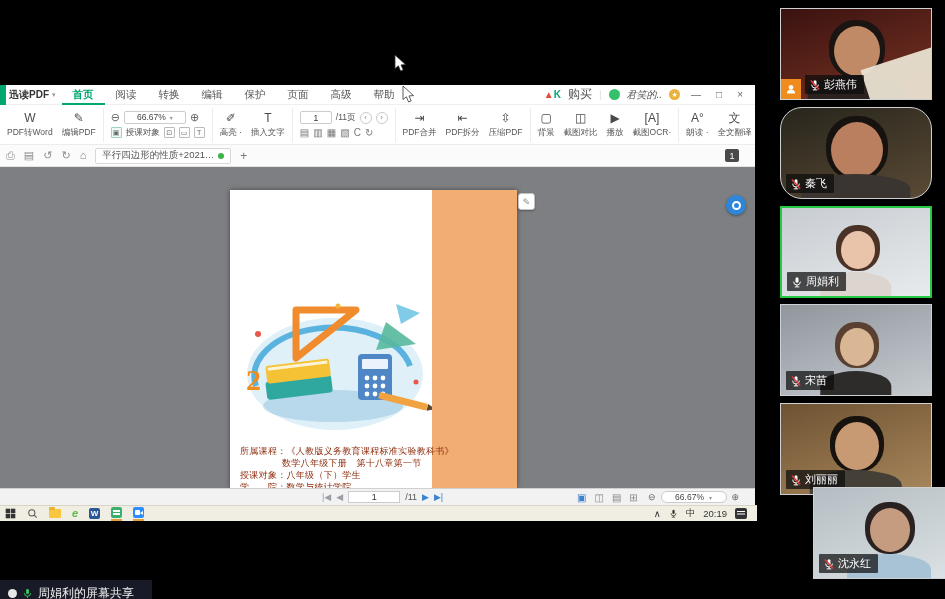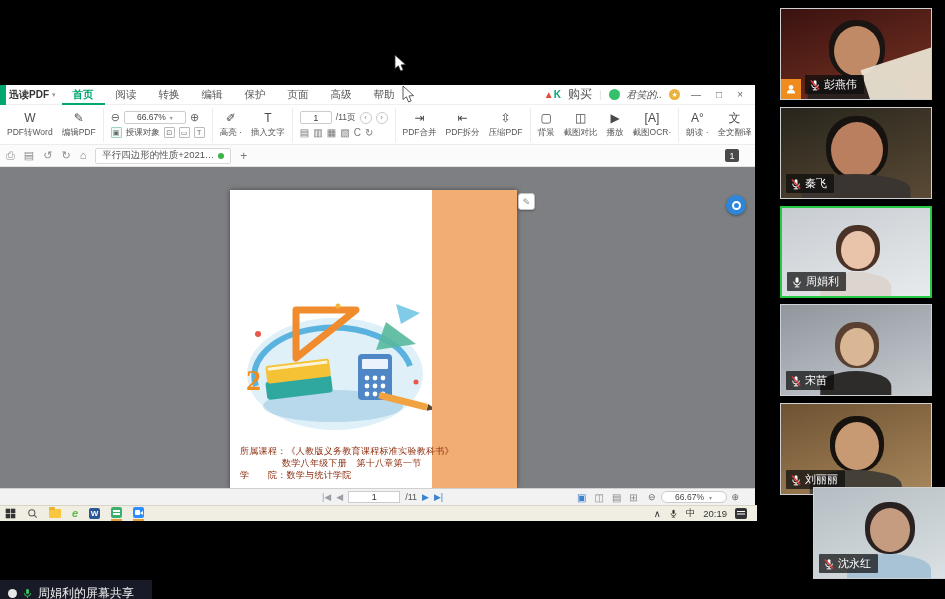--- a/index.html
+++ b/index.html
@@ -345,20 +345,21 @@
               <path d="M190,104 l8,3.5 -8,3.5 z" fill="#5a4632"></path>
             </g>
             <circle cx="20" cy="40" r="3" fill="#e8574a"></circle>
             <circle cx="178" cy="88" r="2.5" fill="#e8574a"></circle>
             <circle cx="100" cy="12" r="2.5" fill="#f4b63a"></circle>
             <text x="8" y="96" font-size="30" font-weight="bold" fill="#f08c1e">2</text>
           </svg>
           <div class="info">
             <div>所属课程：《人教版义务教育课程标准实验教科书》</div>
             <div class="ind">数学八年级下册　第十八章第一节</div>
+            <div>授课对象：八年级（下）学生</div>
             <div>学　　院：数学与统计学院</div>
           </div>
         </div>
         <div class="edit-fab">✎</div>
         <div class="assist-fab">
             <span class="af-in"></span>
           </div>
       </div>
 
       <div class="statusbar">
@@ -460,21 +461,21 @@
           <svg width="12" height="12" viewBox="0 0 16 16">
      <rect x="6" y="1.5" width="4" height="7.5" rx="2" fill="#fff"></rect>
      <path d="M3.5 7.5a4.5 4.5 0 0 0 9 0" fill="none" stroke="#fff" stroke-width="1.3"></path>
      <line x1="8" y1="12" x2="8" y2="14.5" stroke="#fff" stroke-width="1.3"></line>
      <line x1="5" y1="14.5" x2="11" y2="14.5" stroke="#fff" stroke-width="1.3"></line>
      <line x1="2.5" y1="2" x2="13.5" y2="14" stroke="#e4393c" stroke-width="2"></line>
    </svg>
           <span class="pname">彭燕伟</span>
         </div>
       </div>
-      <div class="tile" style="top: 107px; background: linear-gradient(160deg, rgb(40, 37, 28), rgb(90, 74, 53));">
+      <div class="tile" style="top: 107px; background: linear-gradient(160deg, rgb(40, 37, 28), rgb(90, 74, 53)); border-radius: 22px;">
         <div class="hair" style="width: 62px; height: 64px; left: 45px; top: 8px; background: rgb(21, 18, 16);"></div>
         <div class="head" style="width: 52px; height: 56px; left: 50px; top: 14px; background: rgb(185, 127, 94);"></div>
         <div class="shoulders" style="width: 109.2px; height: 30px; background: rgb(58, 53, 49);"></div>
         <div class="name-bar">
           <svg width="12" height="12" viewBox="0 0 16 16">
      <rect x="6" y="1.5" width="4" height="7.5" rx="2" fill="#fff"></rect>
      <path d="M3.5 7.5a4.5 4.5 0 0 0 9 0" fill="none" stroke="#fff" stroke-width="1.3"></path>
      <line x1="8" y1="12" x2="8" y2="14.5" stroke="#fff" stroke-width="1.3"></line>
      <line x1="5" y1="14.5" x2="11" y2="14.5" stroke="#fff" stroke-width="1.3"></line>
      <line x1="2.5" y1="2" x2="13.5" y2="14" stroke="#e4393c" stroke-width="2"></line>

